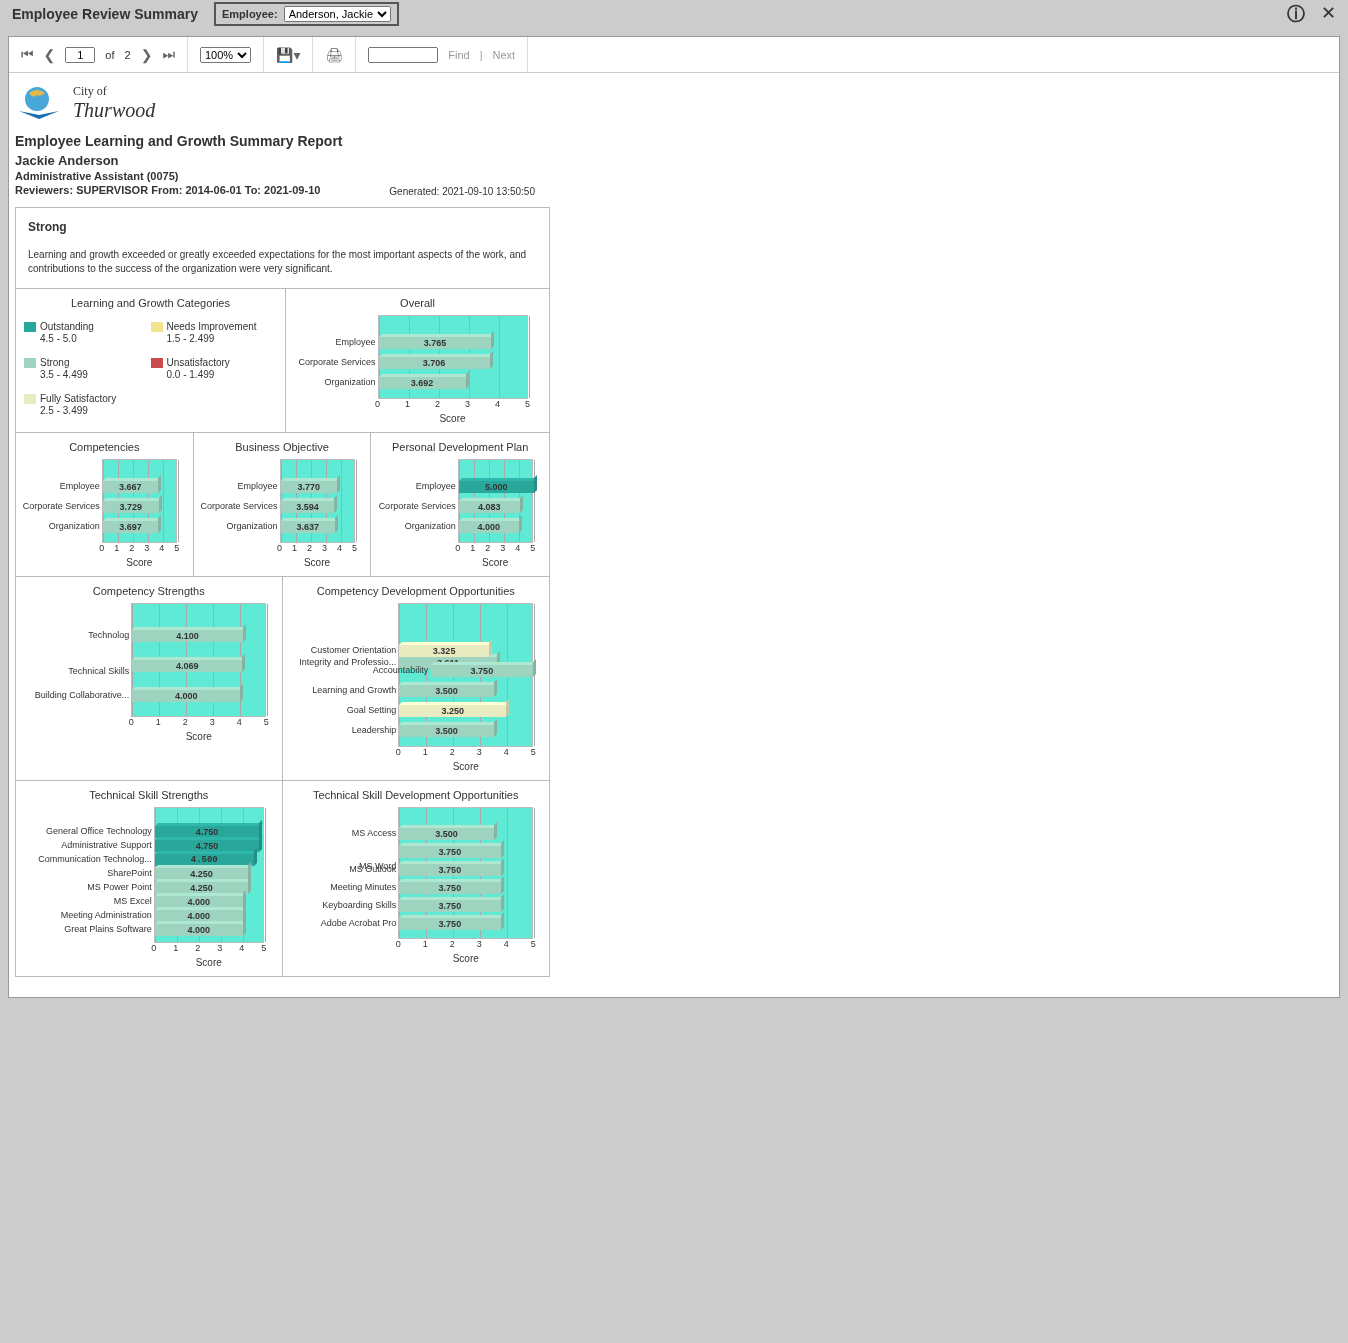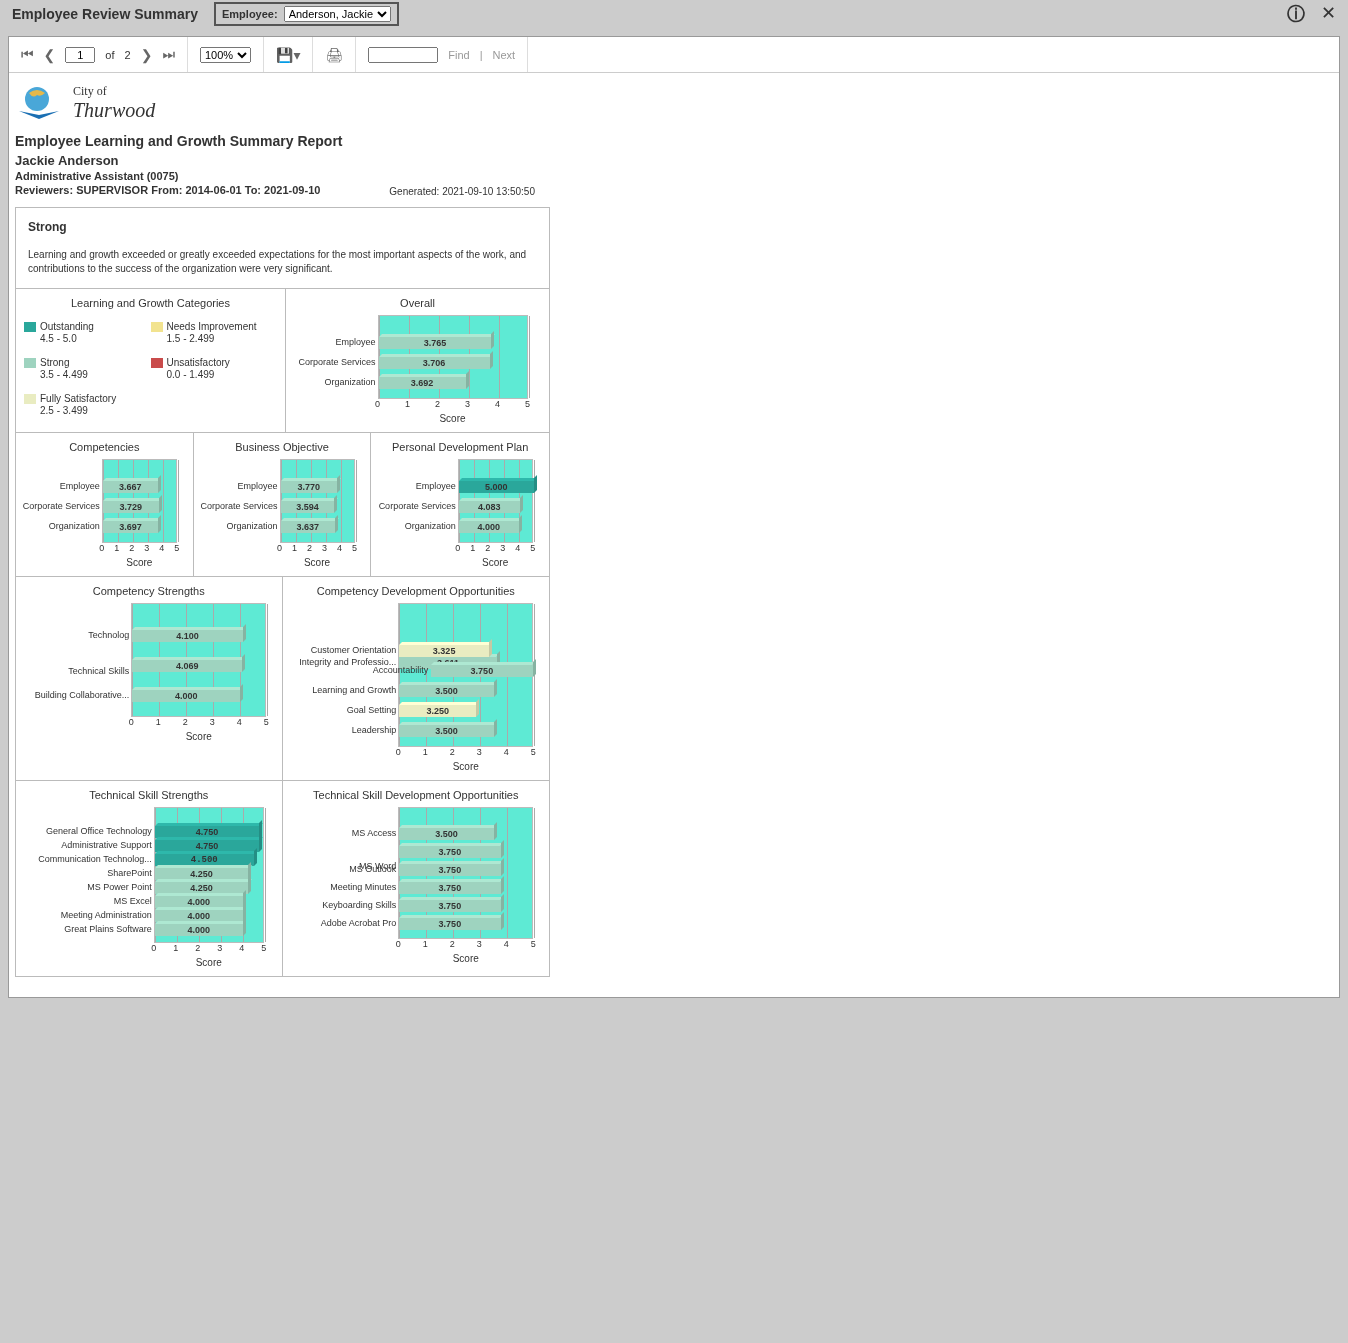--- a/index.html
+++ b/index.html
@@ -421,21 +421,21 @@
                       </div>
                     </div>
                     <div class="bar-row" style="top:80px;left:0;">
                       <span class="ylab" style="top:6px;">Learning and Growth</span>
                       <div class="bar" style="width:94.5px;height:12px;background:#9ed3bf;">
                         <span class="bar-lbl">3.500</span>
                       </div>
                     </div>
                     <div class="bar-row" style="top:100px;left:0;">
                       <span class="ylab" style="top:6px;">Goal Setting</span>
-                      <div class="bar" style="width:77px;height:12px;background:#e9ecc1;">
+                      <div class="bar" style="width:107px;height:12px;background:#e9ecc1;">
                         <span class="bar-lbl">3.250</span>
                       </div>
                     </div>
                     <div class="bar-row" style="top:120px;left:0;">
                       <span class="ylab" style="top:6px;">Leadership</span>
                       <div class="bar" style="width:94.5px;height:12px;background:#9ed3bf;">
                         <span class="bar-lbl">3.500</span>
                       </div>
                     </div>
                   </div>

